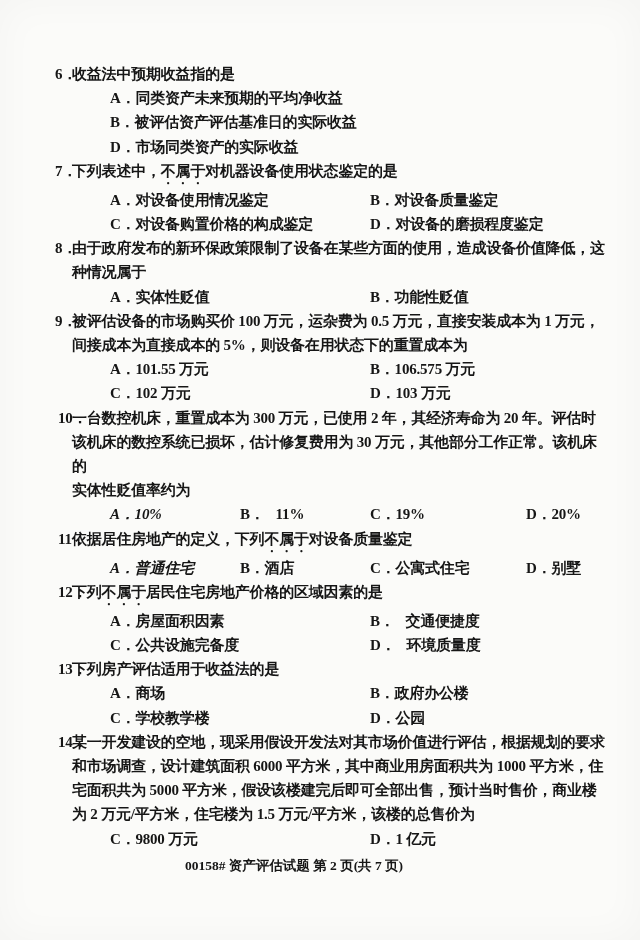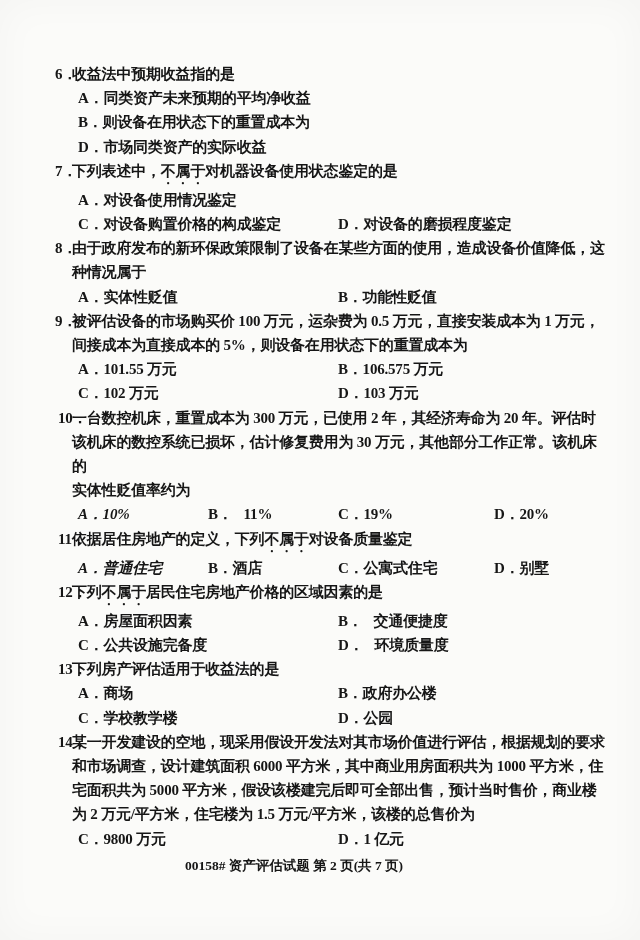--- a/index.html
+++ b/index.html
@@ -15,21 +15,21 @@
     line-height:24.2px;
     letter-spacing:-0.2px;
     overflow:hidden;
     box-shadow:inset 0 0 40px rgba(0,0,0,0.03);
   }
   .content{padding-top:62px;}
   .question{position:relative;}
   .stem-line{position:relative;padding-left:72px;padding-right:34px;}
   .qnum{position:absolute;left:55px;top:0;white-space:nowrap;}
   .qnum.wide{left:58px;}
-  .opt-row{display:flex;padding-left:78px;padding-right:20px;}
+  .opt-row{display:flex;padding-left:78px;padding-right:20px;margin-left:32px;}
   .opt{display:block;white-space:nowrap;}
   .opt-row.cols1 .opt{width:auto;}
   .opt-row.cols2 .opt:nth-child(1){width:260px;flex:0 0 260px;}
   .opt-row.cols4 .opt:nth-child(1){width:130px;flex:0 0 130px;font-style:italic;}
   .opt-row.cols4 .opt:nth-child(2){width:130px;flex:0 0 130px;}
   .opt-row.cols4 .opt:nth-child(3){width:156px;flex:0 0 156px;}
   .opt.gap .opt-label{margin-right:11px;}
   .em-dots{
     -webkit-text-emphasis:dot;
     -webkit-text-emphasis-position:under;
@@ -49,30 +49,31 @@
 <body>
 
 <div class="page">
   <div class="content">
       <div class="question">
         <div class="stem-line"><span class="qnum">6．</span><span>收益法中预期收益指的是</span></div>
         <div class="opt-row cols1">
           <span class="opt"><span class="opt-label">A．</span><span class="opt-text">同类资产未来预期的平均净收益</span></span>
         </div>
         <div class="opt-row cols1">
-          <span class="opt"><span class="opt-label">B．</span><span class="opt-text">则设备在用状态下的重置成本为</span></span>
+          <span class="opt"><span class="opt-label">B．</span><span class="opt-text">被评估资产评估基准日的实际收益</span></span>
         </div>
         <div class="opt-row cols1">
           <span class="opt"><span class="opt-label">D．</span><span class="opt-text">市场同类资产的实际收益</span></span>
         </div>
       </div>
       <div class="question">
         <div class="stem-line"><span class="qnum">7．</span><span>下列表述中，</span><span class="em-dots">不属于</span><span>对机器设备使用状态鉴定的是</span></div>
         <div class="opt-row cols2">
           <span class="opt"><span class="opt-label">A．</span><span class="opt-text">对设备使用情况鉴定</span></span>
+          <span class="opt"><span class="opt-label">B．</span><span class="opt-text">对设备质量鉴定</span></span>
         </div>
         <div class="opt-row cols2">
           <span class="opt"><span class="opt-label">C．</span><span class="opt-text">对设备购置价格的构成鉴定</span></span>
           <span class="opt"><span class="opt-label">D．</span><span class="opt-text">对设备的磨损程度鉴定</span></span>
         </div>
       </div>
       <div class="question">
         <div class="stem-line"><span class="qnum">8．</span><span>由于政府发布的新环保政策限制了设备在某些方面的使用，造成设备价值降低，这</span></div>
         <div class="stem-line"><span>种情况属于</span></div>
         <div class="opt-row cols2">

